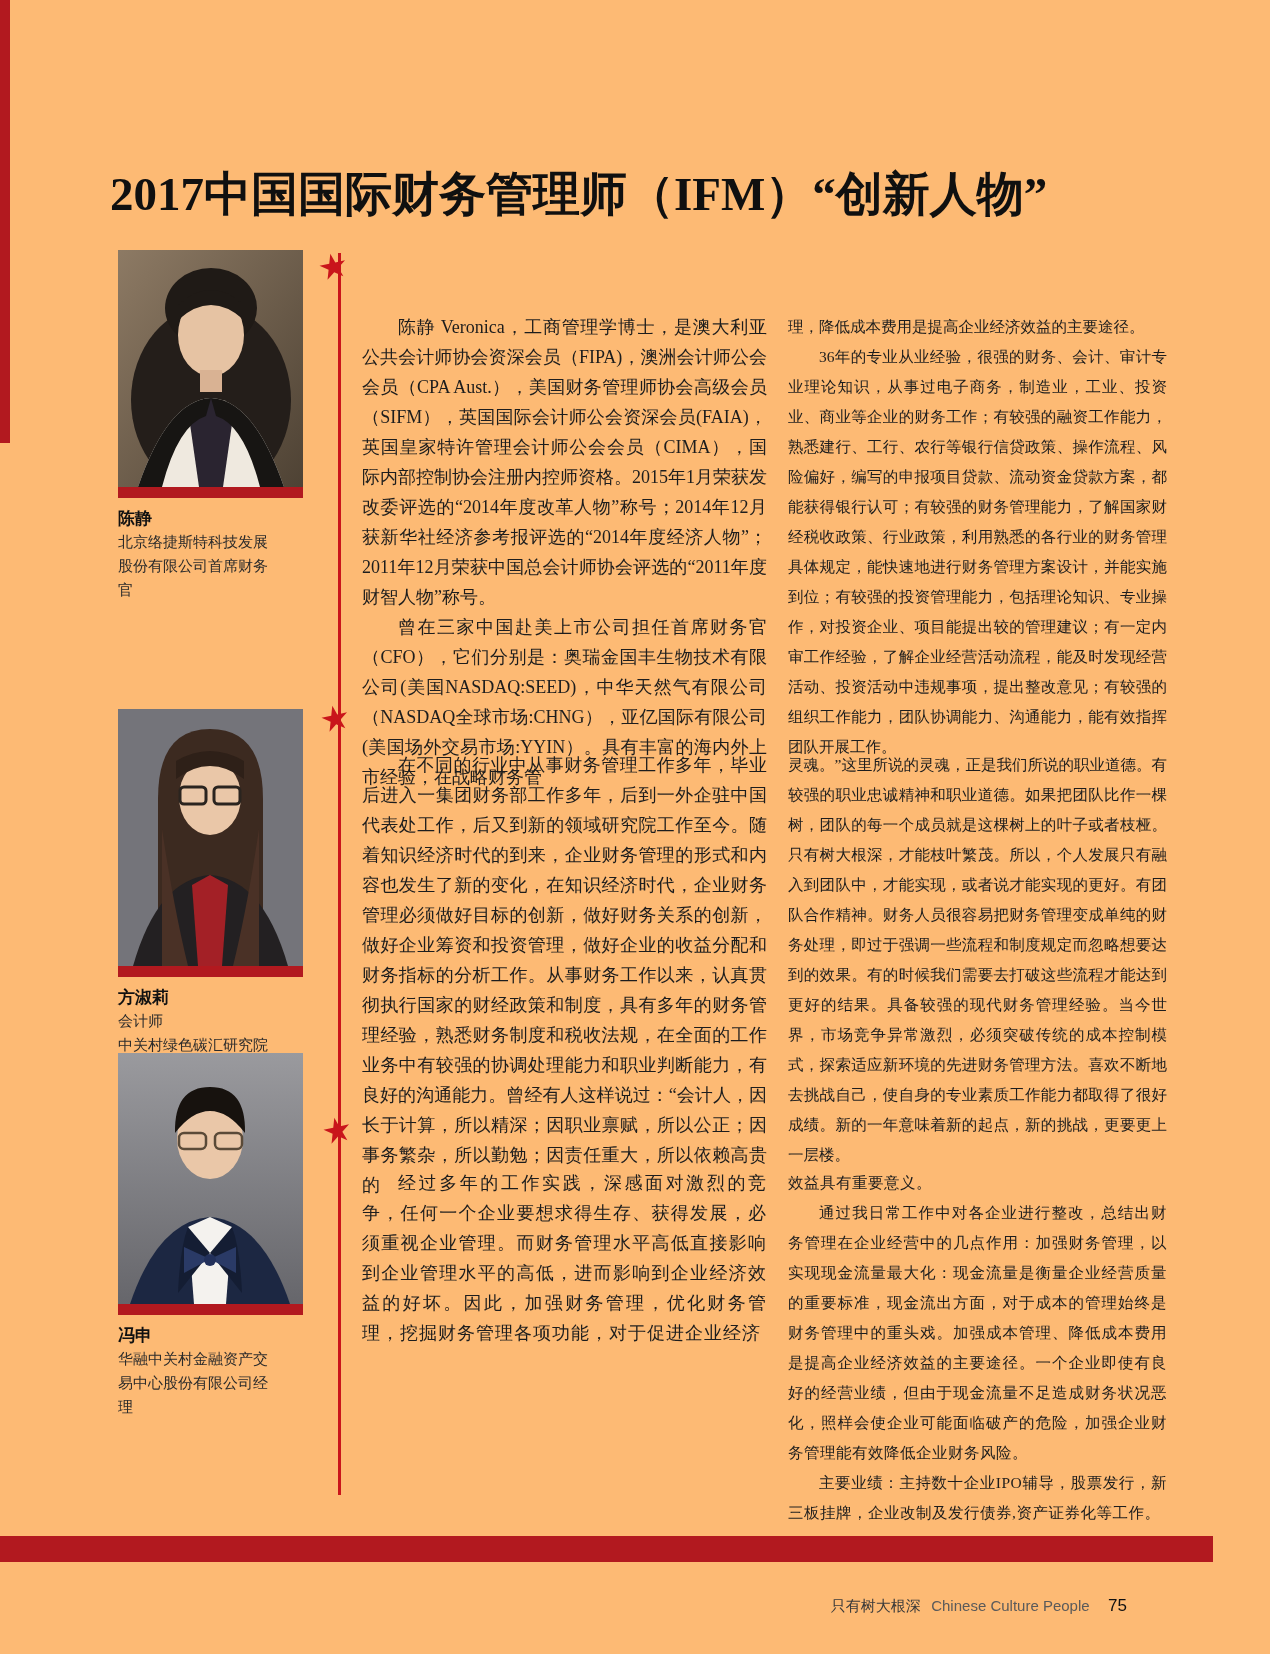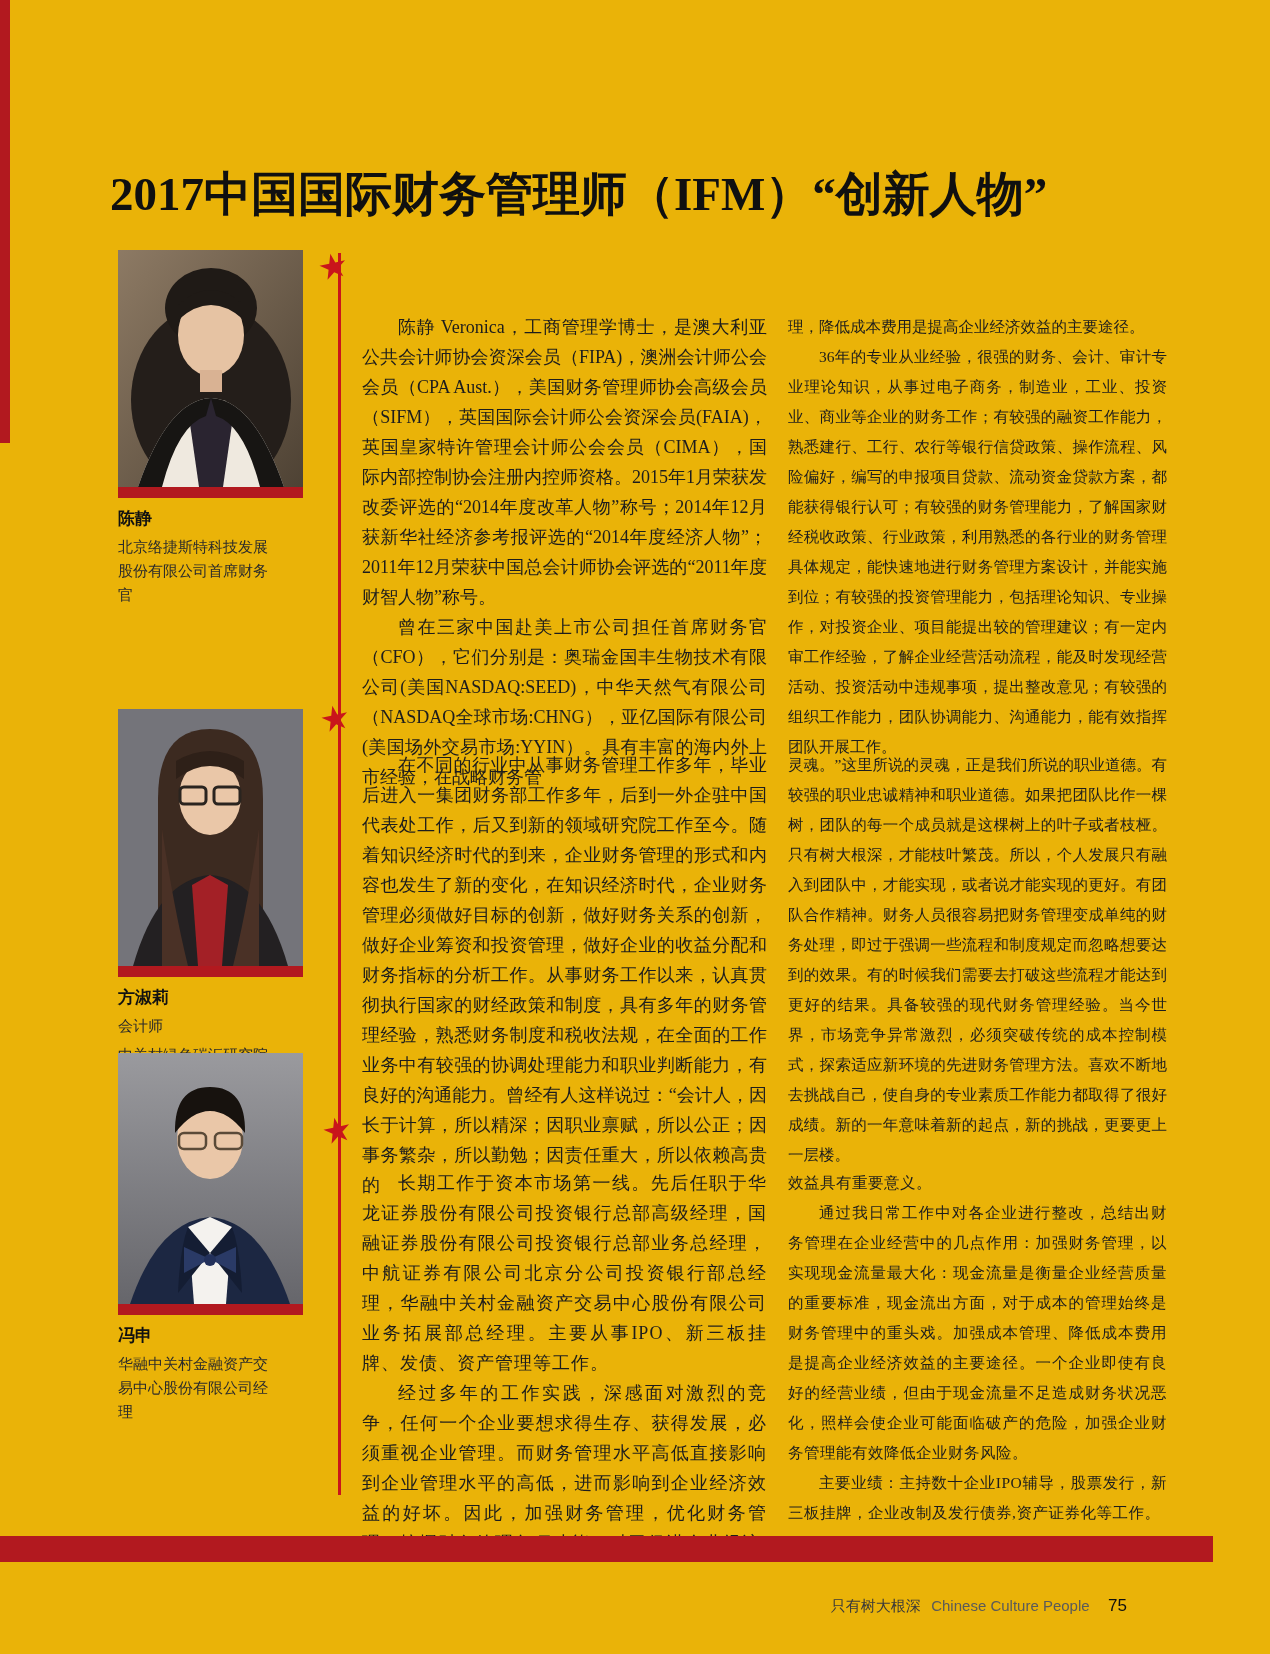--- a/index.html
+++ b/index.html
@@ -2,21 +2,21 @@
 <html lang="zh"><head>
 <meta charset="utf-8">
 <style>
   :root{
     --red:#b2191f;
     --star-red:#c9151b;
     --ink:#1d1d1d;
   }
   html,body{margin:0;padding:0;background:#ffffff;}
   #page{
-    position:relative;width:1270px;height:1654px;background:#eab308;overflow:hidden;
+    position:relative;width:1270px;height:1654px;background:#fdba74;overflow:hidden;
     font-family:"Liberation Serif","DejaVu Serif",serif;
   }
   .corner-stripe{position:absolute;left:0;top:0;width:10px;height:443px;background:var(--red);}
   .page-title{
     position:absolute;left:110px;top:134px;width:1060px;
     font-weight:bold;font-size:47px;line-height:1.25;color:#101010;
     font-family:"Liberation Serif","DejaVu Serif",serif;white-space:nowrap;
   }
   .divider-line{position:absolute;left:338px;top:253px;width:3px;height:1242px;background:var(--star-red);}
   .star{
@@ -38,21 +38,21 @@
   #s3-left{top:1124px;letter-spacing:1px;}
   #s3-right{top:1124px;letter-spacing:0.5px;}
 
   .profile{position:absolute;left:118px;width:150px;font-family:Liberation Sans, sans-serif;}
   #profile-1{top:250px;}
   #profile-2{top:709px;}
   #profile-3{top:1053px;}
   .photo{display:block;width:185px;}
   .photo-bar{width:185px;height:11px;background:var(--red);}
   .cap-name{margin-top:9px;font-size:17px;font-weight:bold;color:#111;}
-  .cap-title{margin-top:5px;font-size:15px;line-height:24px;color:#2b2b2b;}
+  .cap-title{font-size:15px;line-height:24px;color:#2b2b2b;}
 
   .bottom-bar{position:absolute;left:0;top:1536px;width:1213px;height:26px;background:var(--red);}
   .footer{position:absolute;top:1596px;left:640px;width:487px;text-align:right;
     font-family:"Liberation Sans","DejaVu Sans",sans-serif;}
   .f-cn{font-size:15px;color:#3a3a3a;}
   .f-en{font-size:15px;color:#5a5a5a;margin-left:6px;text-align:center;}
   .f-num{font-size:17px;font-weight:normal;color:#101010;margin-left:14px;}
 </style>
 </head>
 <body>
@@ -148,21 +148,20 @@
   </div>
 
   <div class="col col-l" id="s2-left">
     <p>在不同的行业中从事财务管理工作多年，毕业后进入一集团财务部工作多年，后到一外企驻中国代表处工作，后又到新的领域研究院工作至今。随着知识经济时代的到来，企业财务管理的形式和内容也发生了新的变化，在知识经济时代，企业财务管理必须做好目标的创新，做好财务关系的创新，做好企业筹资和投资管理，做好企业的收益分配和财务指标的分析工作。从事财务工作以来，认真贯彻执行国家的财经政策和制度，具有多年的财务管理经验，熟悉财务制度和税收法规，在全面的工作业务中有较强的协调处理能力和职业判断能力，有良好的沟通能力。曾经有人这样说过：“会计人，因长于计算，所以精深；因职业禀赋，所以公正；因事务繁杂，所以勤勉；因责任重大，所以依赖高贵的</p>
   </div>
   <div class="col col-r" id="s2-right">
     <p class="cont">灵魂。”这里所说的灵魂，正是我们所说的职业道德。有较强的职业忠诚精神和职业道德。如果把团队比作一棵树，团队的每一个成员就是这棵树上的叶子或者枝桠。只有树大根深，才能枝叶繁茂。所以，个人发展只有融入到团队中，才能实现，或者说才能实现的更好。有团队合作精神。财务人员很容易把财务管理变成单纯的财务处理，即过于强调一些流程和制度规定而忽略想要达到的效果。有的时候我们需要去打破这些流程才能达到更好的结果。具备较强的现代财务管理经验。当今世界，市场竞争异常激烈，必须突破传统的成本控制模式，探索适应新环境的先进财务管理方法。喜欢不断地去挑战自己，使自身的专业素质工作能力都取得了很好成绩。新的一年意味着新的起点，新的挑战，更要更上一层楼。</p>
   </div>
 
   <div class="col col-l" id="s3-left">
-    <p>长期工作于资本市场第一线。先后任职于华龙证券股份有限公司投资银行总部高级经理，国融证券股份有限公司投资银行总部业务总经理，中航证券有限公司北京分公司投资银行部总经理，华融中关村金融资产交易中心股份有限公司业务拓展部总经理。主要从事IPO、新三板挂牌、发债、资产管理等工作。</p>
     <p>经过多年的工作实践，深感面对激烈的竞争，任何一个企业要想求得生存、获得发展，必须重视企业管理。而财务管理水平高低直接影响到企业管理水平的高低，进而影响到企业经济效益的好坏。因此，加强财务管理，优化财务管理，挖掘财务管理各项功能，对于促进企业经济</p>
   </div>
   <div class="col col-r" id="s3-right">
     <p class="cont">效益具有重要意义。</p>
     <p>通过我日常工作中对各企业进行整改，总结出财务管理在企业经营中的几点作用：加强财务管理，以实现现金流量最大化：现金流量是衡量企业经营质量的重要标准，现金流出方面，对于成本的管理始终是财务管理中的重头戏。加强成本管理、降低成本费用是提高企业经济效益的主要途径。一个企业即使有良好的经营业绩，但由于现金流量不足造成财务状况恶化，照样会使企业可能面临破产的危险，加强企业财务管理能有效降低企业财务风险。</p>
     <p>主要业绩：主持数十企业IPO辅导，股票发行，新三板挂牌，企业改制及发行债券,资产证券化等工作。</p>
   </div>
 
   <div class="bottom-bar"></div>
 

